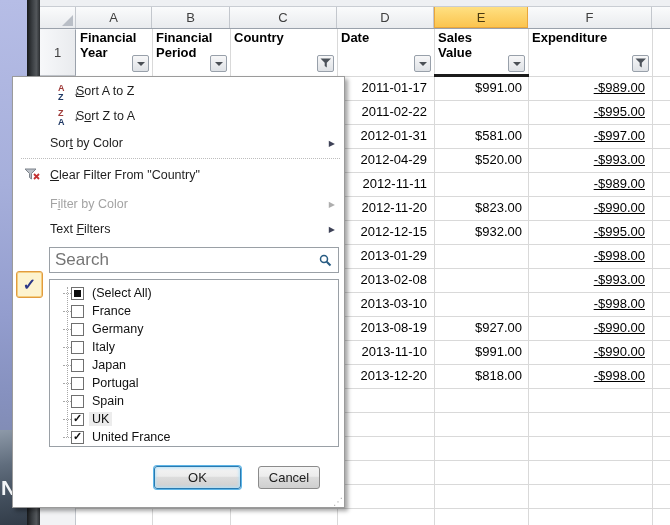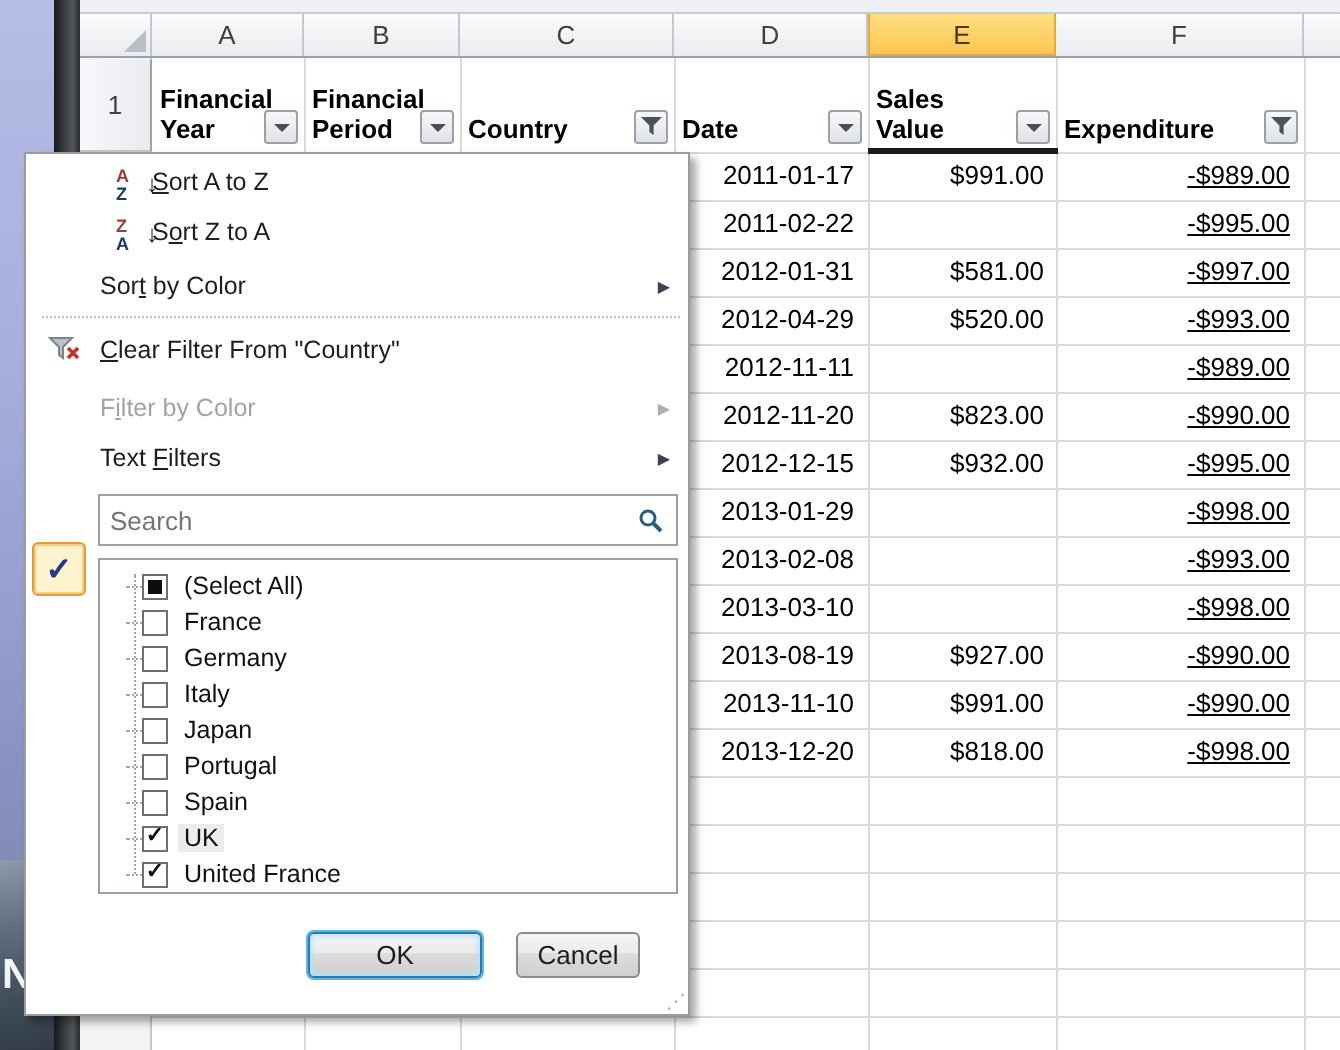--- a/index.html
+++ b/index.html
@@ -37,21 +37,21 @@
     border-bottom:1px solid #c3c7cd;display:flex;align-items:center;justify-content:center;
     font-size:13px;color:#3f3f3f;box-sizing:border-box;}
   .rowhead-bottom{position:absolute;left:0;top:508px;width:36px;height:17px;background:#f7f8fa;
     border-right:1px solid #9aa1ab;display:flex;align-items:center;justify-content:center;
     font-size:13px;color:#2e2e2e;box-sizing:border-box;margin-top:40px;}
 
   .vline{position:absolute;top:29px;bottom:0;width:1px;background:#d9d9d9;}
   .hlines{position:absolute;left:36px;right:0;top:76px;bottom:0;
     background:repeating-linear-gradient(to bottom,#d9d9d9 0 1px,transparent 1px 24px);}
 
-  .h1{position:absolute;top:30px;height:46px;display:flex;align-items:flex-end;
+  .h1{position:absolute;top:30px;height:46px;display:flex;align-items:flex-start;
     padding:0 0 4px 4px;box-sizing:border-box;font-weight:bold;font-size:13px;color:#000;line-height:15px;}
   .h1 .lbl{display:block;}
   .h1.ha{left:36px;width:76px;}  .h1.ha .lbl{width:62px;}
   .h1.hb{left:112px;width:78px;} .h1.hb .lbl{width:58px;}
   .h1.hc{left:190px;width:107px;}
   .h1.hd{left:297px;width:97px;}
   .h1.he{left:394px;width:94px;} .h1.he .lbl{width:48px;}
   .h1.hf{left:488px;width:124px;}
   .fbtn{position:absolute;right:3px;bottom:4px;width:17px;height:17px;box-sizing:border-box;
     background:linear-gradient(#f7f7f8,#dfe2e6);border:1px solid #98a0aa;border-radius:2px;
@@ -80,21 +80,21 @@
 
   .sorticon{position:relative;}
   .s-top,.s-bot{position:absolute;left:3px;font-size:9px;font-weight:bold;line-height:9px;}
   .s-top{top:1px;color:#9e3a38;}
   .s-bot{bottom:1px;color:#1f3864;}
   .s-arr{position:absolute;right:2px;top:2px;font-size:12px;color:#1c1c1c;}
 
   .search{position:absolute;left:36px;top:170px;width:290px;height:26px;border:1px solid #9aa0a6;
     background:#fff;box-sizing:border-box;display:flex;align-items:center;}
   .search input{flex:1;border:0;outline:0;background:transparent;padding:0 5px;
-    font-family:"Liberation Sans",sans-serif;font-size:13px;color:#333;}
+    font-family:"Liberation Sans",sans-serif;font-size:17px;color:#333;}
   .search input::placeholder{color:#757575;}
   .mag{width:26px;display:flex;align-items:center;justify-content:center;}
 
   .listbox{position:absolute;left:36px;top:202px;width:290px;height:168px;border:1px solid #9aa0a6;
     background:#fff;box-sizing:border-box;overflow:hidden;}
   .tree-vline{position:absolute;left:17px;top:7px;height:150px;border-left:1px dotted #a8a8a8;}
   .li{position:absolute;left:4px;right:2px;height:18px;display:flex;align-items:center;
     font-size:12.5px;color:#111;padding-left:9px;box-sizing:border-box;}
   .stub{width:8px;border-top:1px dotted #a8a8a8;flex:0 0 8px;}
   .cbx{width:13px;height:13px;border:1px solid #6f6f6f;background:#fff;box-sizing:border-box;

